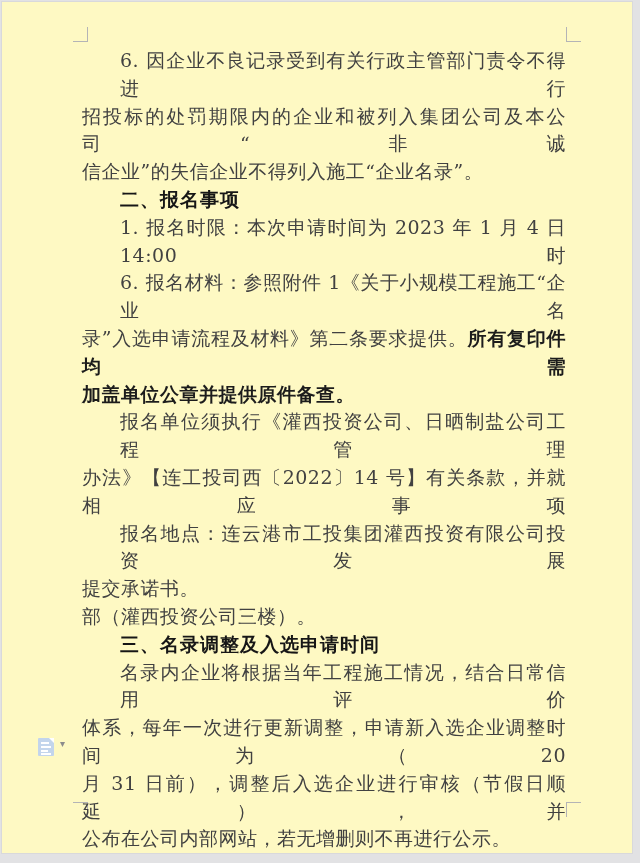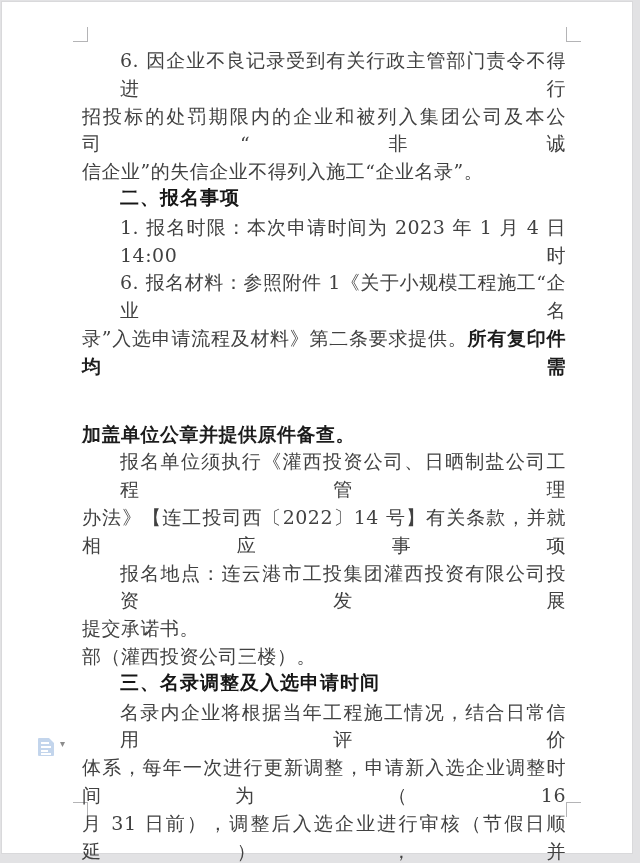--- a/index.html
+++ b/index.html
@@ -6,44 +6,44 @@
   body{
     width:640px;height:863px;
     position:relative;
     background:#e2e2e4;
     overflow:hidden;
     font-family:"DejaVu Serif", serif;
   }
   .paper{
     position:absolute;left:1px;top:1px;
     width:632px;height:853px;
-    background:#ffffff;
+    background:#fef9c3;
     border:1px solid #d9d9db;
     box-sizing:border-box;
   }
   
   .crop{position:absolute;width:15px;height:15px;box-sizing:border-box;}
   .crop-tl{left:71px;top:25px;border-right:1px solid #b4b4b6;border-bottom:1px solid #b4b4b6;}
   .crop-tr{left:564px;top:25px;border-left:1px solid #b4b4b6;border-bottom:1px solid #b4b4b6;}
   .crop-bl{left:71px;top:800px;border-right:1px solid #b4b4b6;border-top:1px solid #b4b4b6;}
   .crop-br{left:564px;top:800px;border-left:1px solid #b4b4b6;border-top:1px solid #b4b4b6;}
   
   .doc-text{
     position:absolute;left:80px;top:45px;width:484px;
     font-size:19px;line-height:27.8px;
     letter-spacing:0.5px;
     color:#414141;
     text-align:left;
   }
   .line{min-height:27.8px;white-space:pre-wrap;}
   .ind-first{padding-left:38px;}
   .j{text-align:justify;text-align-last:justify;}
-  .heading{font-family:Liberation Mono, monospace;font-weight:bold;color:#161616;letter-spacing:1px;}
+  .heading{font-family:Liberation Serif, serif;font-weight:bold;color:#161616;letter-spacing:1px;}
   .bold .seg, .seg.b{font-weight:bold;color:#1c1c1c;}
-  .bold{font-weight:bold;color:#1c1c1c;margin-top:40px;}
+  .bold{font-weight:bold;color:#1c1c1c;}
   
   .paste-widget{position:absolute;left:32px;top:733px;width:40px;height:24px;}
   .paste-doc{position:absolute;left:4px;top:3px;width:16px;height:18px;background:#c3d5ec;border-radius:1px;}
   .paste-doc .fold{position:absolute;right:0;top:0;width:0;height:0;
     border-left:5px solid transparent;border-top:5px solid #ffffff;}
   .paste-doc .pl{position:absolute;background:#ffffff;height:2px;}
   .pl1{left:3px;top:4px;width:8px;}
   .pl2{left:3px;top:8px;width:10px;}
   .pl3{left:3px;top:12px;width:7px;}
   .pl4{left:3px;top:15px;width:10px;height:1px;}
@@ -71,21 +71,21 @@
       <div class="line ind-first j"><span class="seg">6. 报名材料：参照附件 1《关于小规模工程施工“企业名</span></div>
       <div class="line j"><span class="seg">录”入选申请流程及材料》第二条要求提供。</span><span class="seg b">所有复印件均需</span></div>
       <div class="line bold"><span class="seg b">加盖单位公章并提供原件备查。</span></div>
       <div class="line ind-first j"><span class="seg">报名单位须执行《灌西投资公司、日晒制盐公司工程管理</span></div>
       <div class="line j"><span class="seg">办法》【连工投司西〔2022〕14 号】有关条款，并就相应事项</span></div>
       <div class="line ind-first j"><span class="seg">报名地点：连云港市工投集团灌西投资有限公司投资发展</span></div>
       <div class="line"><span class="seg">提交承诺书。</span></div>
       <div class="line"><span class="seg">部（灌西投资公司三楼）。</span></div>
       <div class="line ind-first heading"><span class="seg">三、名录调整及入选申请时间</span></div>
       <div class="line ind-first j"><span class="seg">名录内企业将根据当年工程施工情况，结合日常信用评价</span></div>
-      <div class="line j"><span class="seg">体系，每年一次进行更新调整，申请新入选企业调整时间为（16</span></div>
+      <div class="line j"><span class="seg">体系，每年一次进行更新调整，申请新入选企业调整时间为（20</span></div>
       <div class="line j"><span class="seg">月 31 日前），调整后入选企业进行审核（节假日顺延），并</span></div>
       <div class="line"><span class="seg">公布在公司内部网站，若无增删则不再进行公示。</span></div>
     </div>
 
   <div class="paste-widget">
     <span class="paste-doc">
       <span class="fold"></span>
       <span class="pl pl1"></span>
       <span class="pl pl2"></span>
       <span class="pl pl3"></span>

